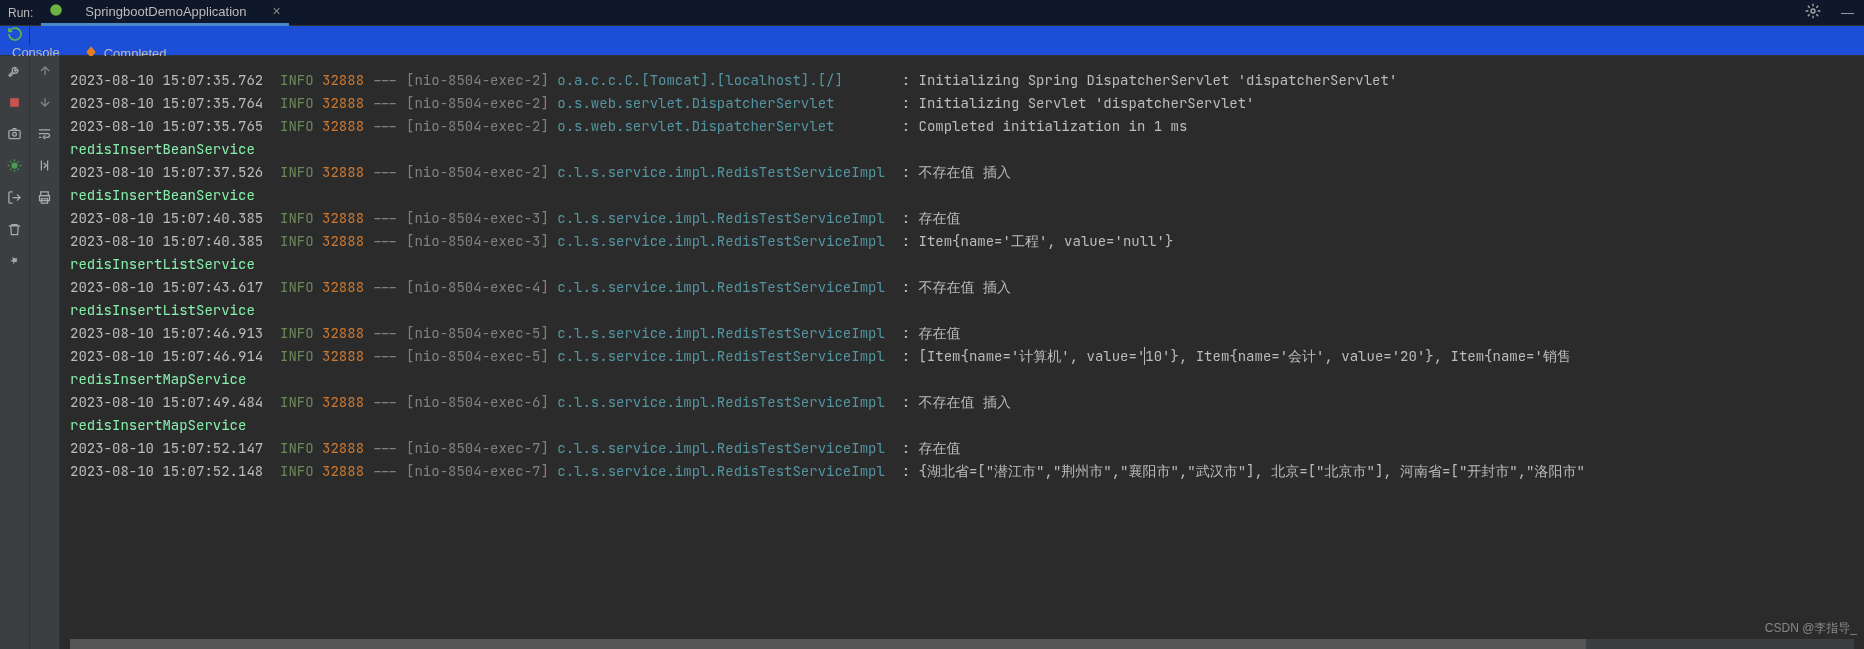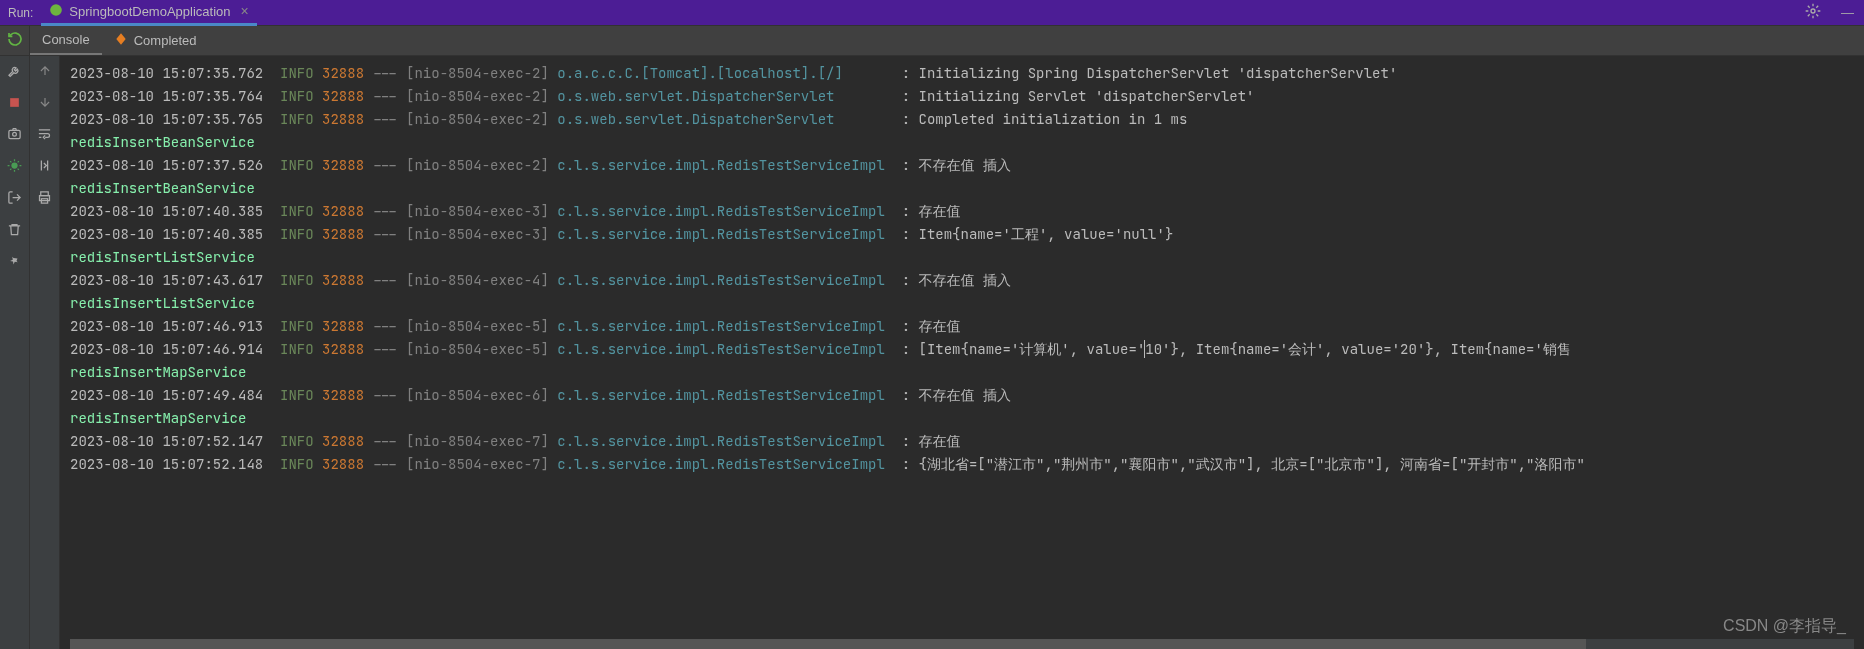--- a/index.html
+++ b/index.html
@@ -8,52 +8,53 @@
   color: #bbb;
   font-family: 'Segoe UI', Tahoma, sans-serif;
   font-size: 13px;
   width: 1864px;
   height: 649px;
   overflow: hidden;
   position: relative;
 }
 .top-bar {
   height: 26px;
-  background: #4c1d95;
+  background: #0f172a;
   display: flex;
   align-items: center;
   border-bottom: 1px solid #323232;
 }
 .run-label {
   padding: 0 8px;
   color: #bbb;
   font-size: 12px;
 }
 .run-tab {
   display: flex;
   align-items: center;
   padding: 0 8px;
   height: 26px;
   border-bottom: 3px solid #4a88c7;
-  gap: 6px;
+  gap: 22px;
 }
 .run-tab .icon { color: #62b543; }
 .run-tab .close { color: #888; font-size: 14px; margin-left: 4px; }
 .gear-icon {
   margin-left: auto;
   padding: 0 10px;
   color: #aaa;
 }
 .minus-icon { padding: 0 10px; color: #aaa; }
 .sub-bar {
   height: 30px;
-  background: #404040;
+  background: #1d4ed8;
   display: flex;
   align-items: stretch;
   border-bottom: 1px solid #323232;
+  flex-direction: column;
 }
 .left-gutter-top {
   width: 30px;
   display: flex;
   align-items: center;
   justify-content: center;
   border-right: 1px solid #323232;
 }
 .sub-tabs { display: flex; align-items: center; }
 .sub-tab {
@@ -89,21 +90,21 @@
   border-right: 1px solid #323232;
   display: flex;
   flex-direction: column;
   align-items: center;
   padding-top: 8px;
   gap: 14px;
 }
 .console {
   flex: 1;
   background: #2b2b2b;
-  padding: 6px 10px;
+  padding: 13px 10px;
   font-family: 'JetBrains Mono', 'Consolas', monospace;
   font-size: 14px;
   line-height: 23px;
   white-space: pre;
   overflow: hidden;
   position: relative;
 }
 .log-line { color: #bbb; }
 .ts { color: #bbb; }
 .level-info { color: #6a8759; }
@@ -129,23 +130,23 @@
 .scrollbar-thumb {
   position: absolute;
   left: 0;
   width: 85%;
   height: 100%;
   background: #555;
 }
 .watermark {
   position: absolute;
   bottom: 12px;
-  right: 18px;
+  right: 7px;
   color: #888;
-  font-size: 16px;
+  font-size: 12px;
   font-family: sans-serif;
   margin-left: 20px;
 }
 .rerun-icon { color: #62b543; }
 </style>
 </head>
 <body>
 
 <div class="top-bar">
   <span class="run-label">Run:</span>

